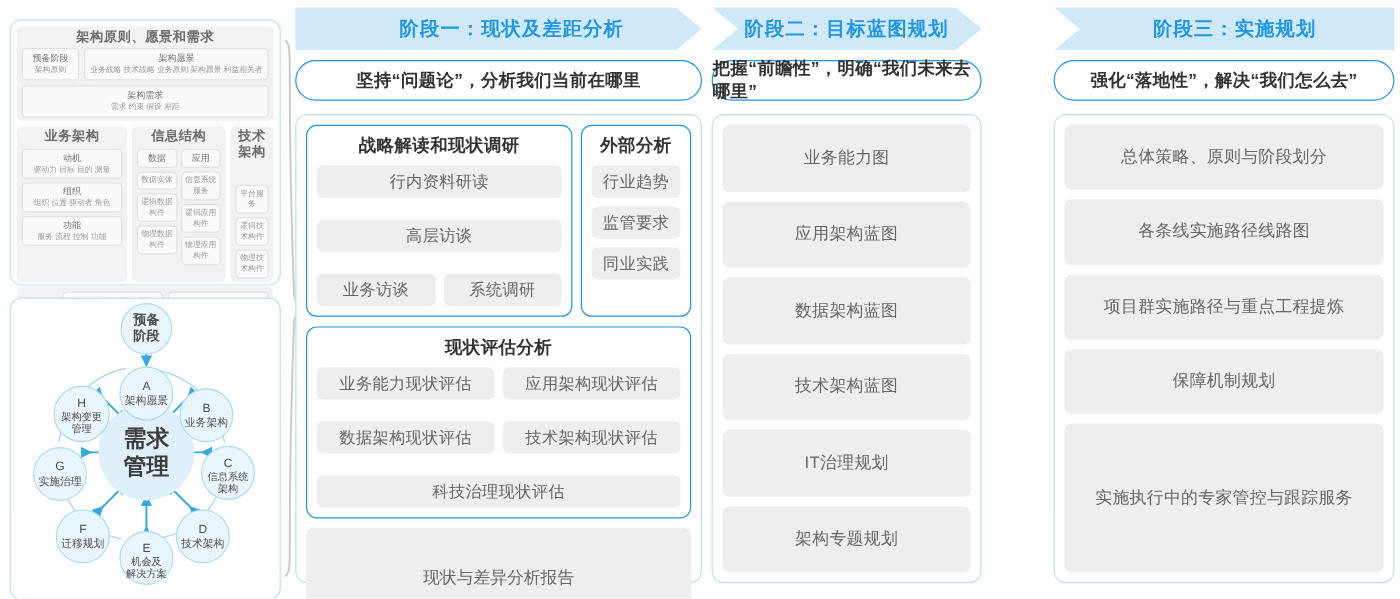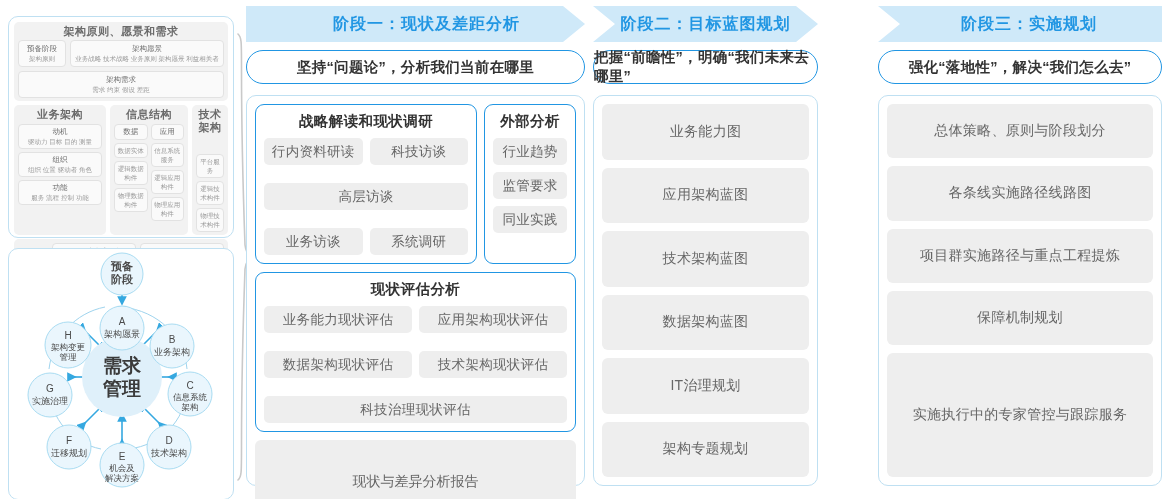--- a/index.html
+++ b/index.html
@@ -338,21 +338,20 @@
       <div class="banner">阶段一：现状及差距分析</div>
       <div class="subtitle">坚持“问题论”，分析我们当前在哪里</div>
       <div class="panel">
 
         <div class="p1-top">
           <div class="grp-box left">
             <div class="t">战略解读和现状调研</div>
             <div class="cols2">
               <div class="r">
                 <div class="chip">行内资料研读</div>
-                <div class="chip">科技访谈</div>
               </div>
               <div class="r">
                 <div class="chip">高层访谈</div>
               </div>
               <div class="r">
                 <div class="chip">业务访谈</div>
                 <div class="chip">系统调研</div>
               </div>
             </div>
           </div>
@@ -387,22 +386,22 @@
         <div class="p1-report">现状与差异分析报告</div>
       </div>
     </div>
 
     <div class="phase p2">
       <div class="banner">阶段二：目标蓝图规划</div>
       <div class="subtitle">把握“前瞻性”，明确“我们未来去哪里”</div>
       <div class="panel">
         <div class="bigchip" style="height:56px">业务能力图</div>
         <div class="bigchip" style="height:56px">应用架构蓝图</div>
+        <div class="bigchip" style="height:56px">数据架构蓝图</div>
         <div class="bigchip" style="height:56px">技术架构蓝图</div>
-        <div class="bigchip" style="height:56px">数据架构蓝图</div>
         <div class="bigchip" style="height:56px">IT治理规划</div>
         <div class="bigchip" style="height:56px">架构专题规划</div>
       </div>
     </div>
 
     <div class="phase p3">
       <div class="banner">阶段三：实施规划</div>
       <div class="subtitle">强化“落地性”，解决“我们怎么去”</div>
       <div class="panel">
         <div class="bigchip" style="height:56px">总体策略、原则与阶段划分</div>

